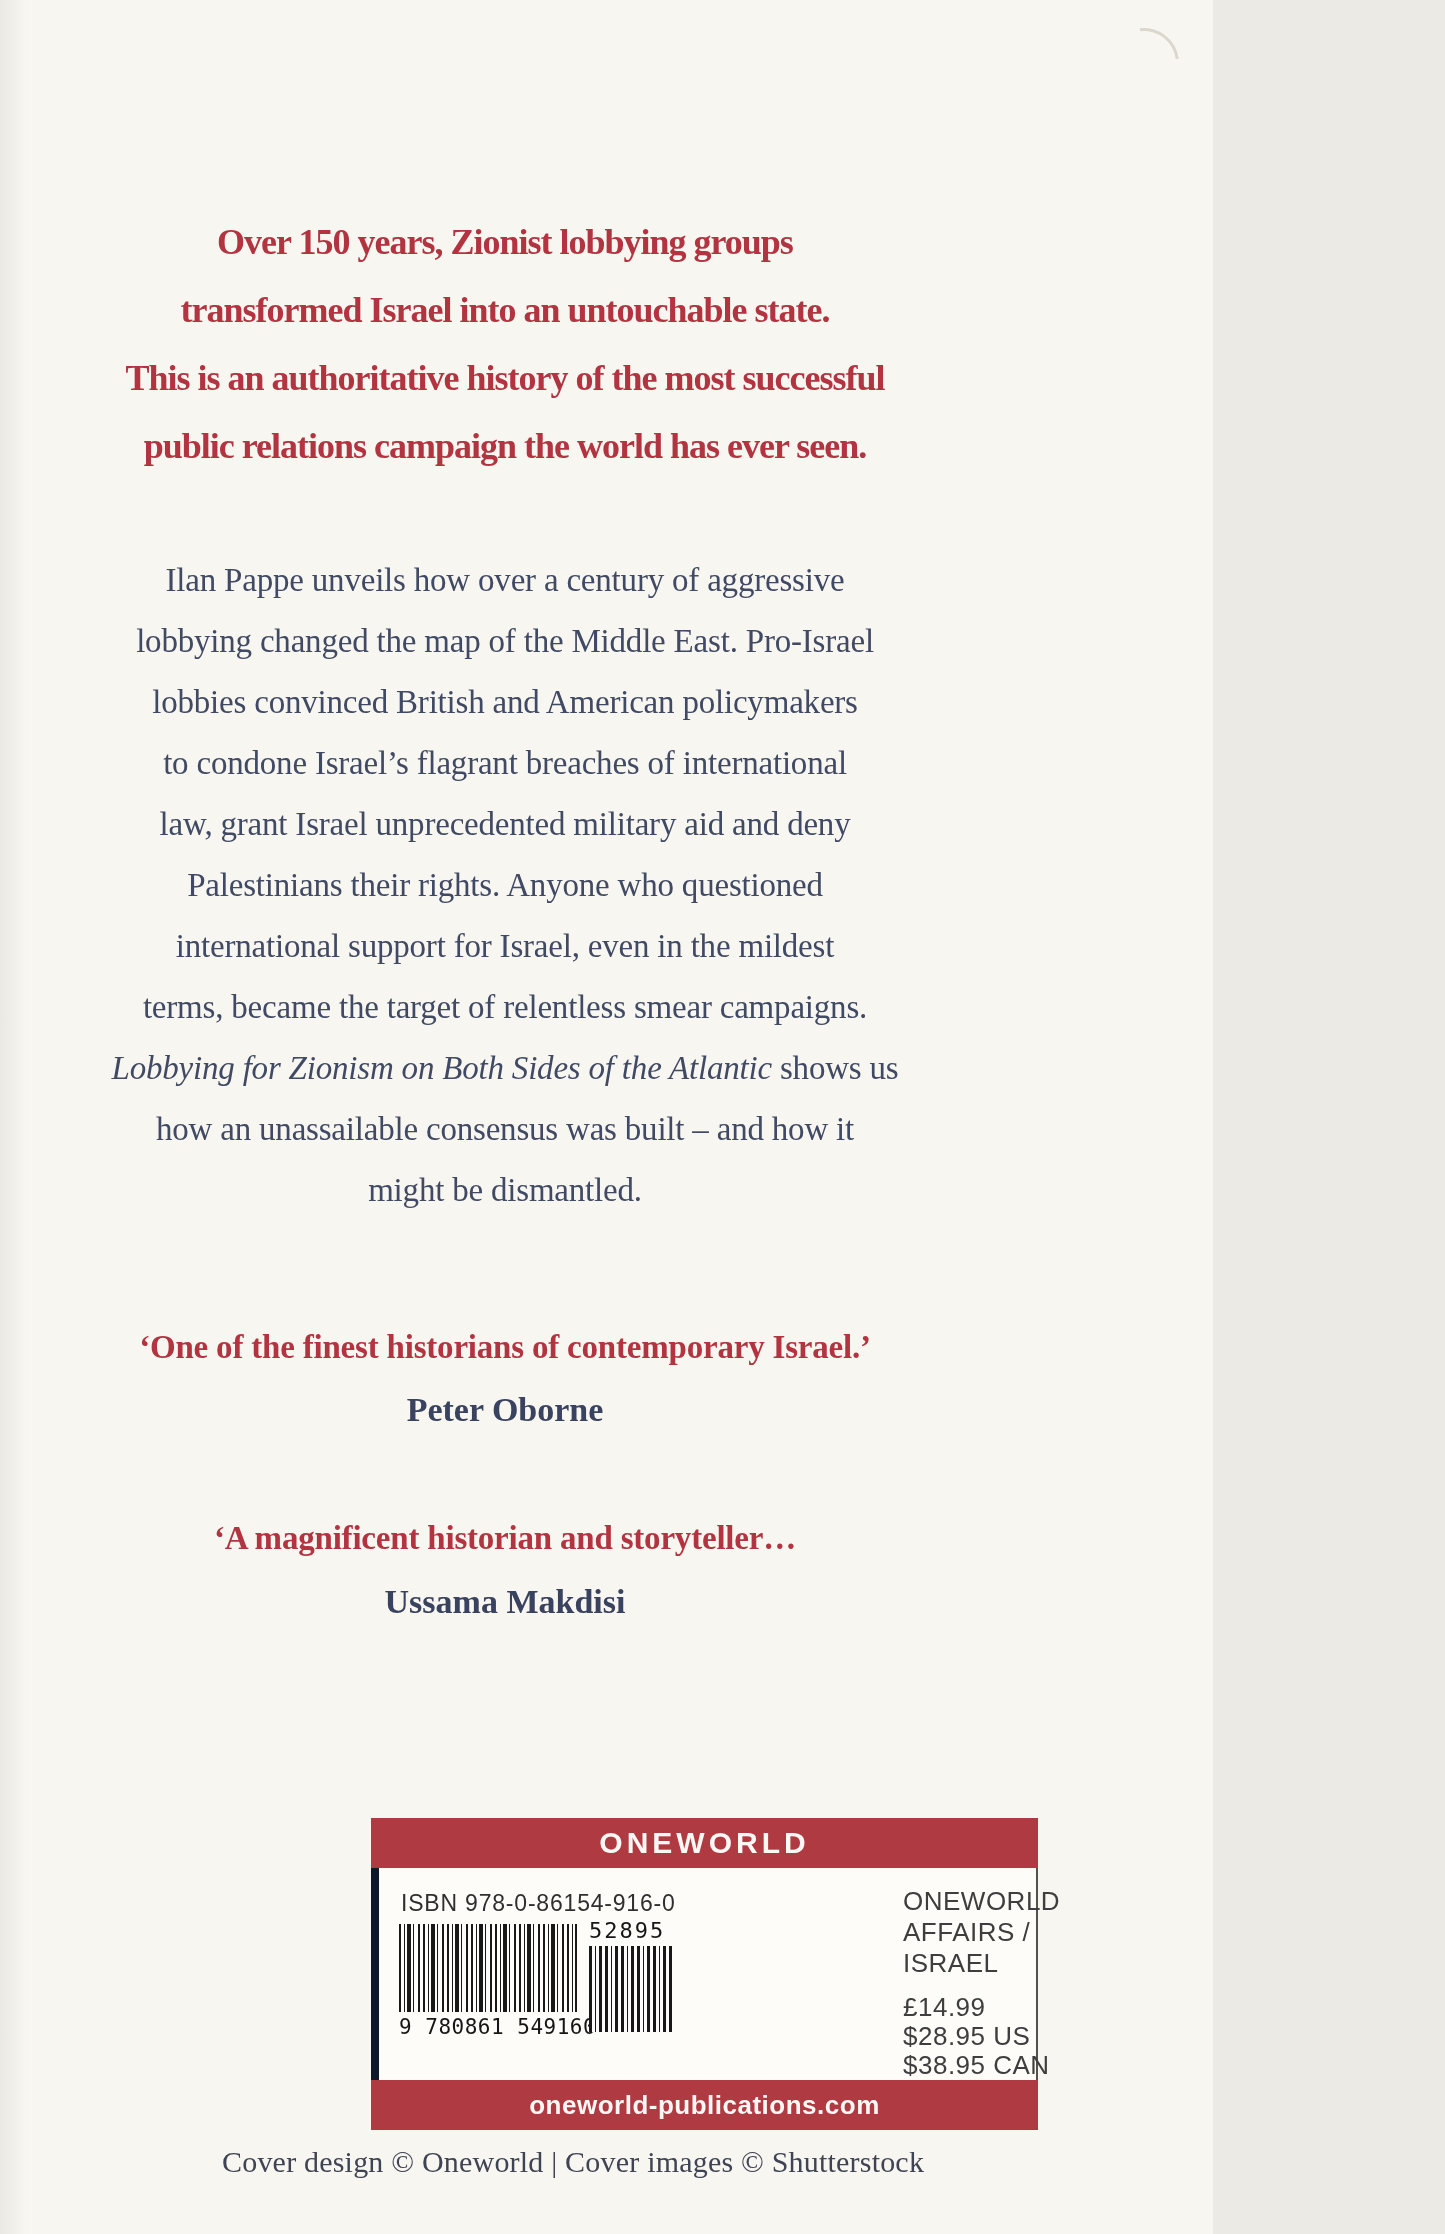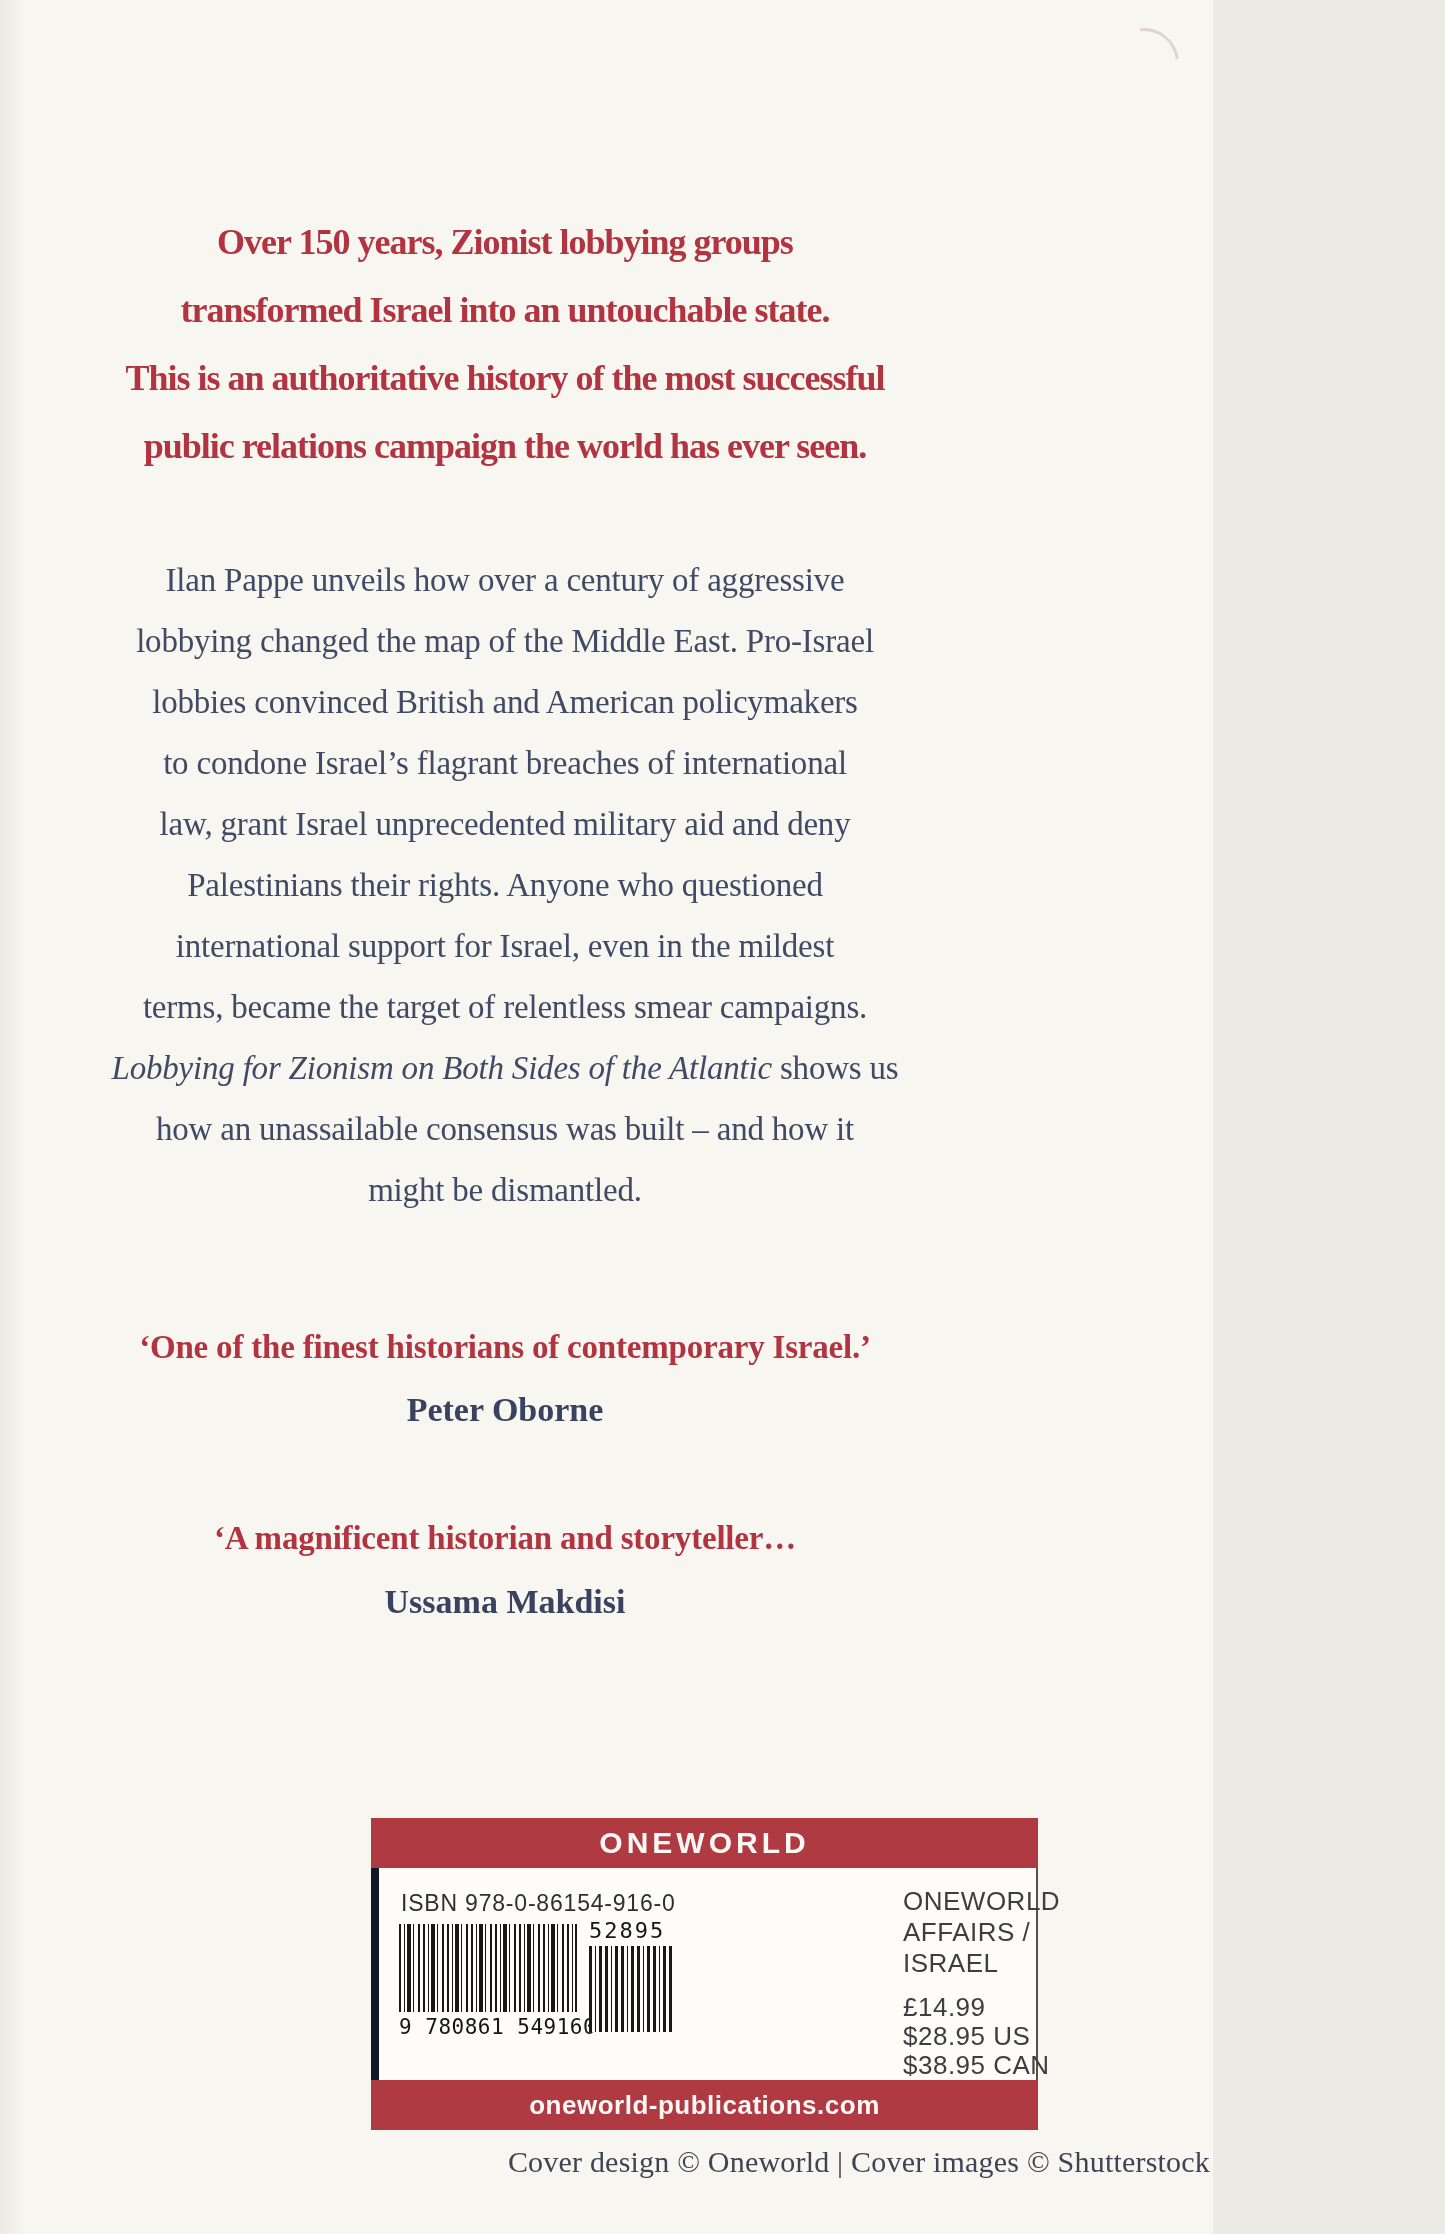--- a/index.html
+++ b/index.html
@@ -107,22 +107,22 @@
       #181818 10px,#181818 13px,#fdfcf9 13px,#fdfcf9 16px);
   }
   .cat{
     position:absolute;left:524px;top:18px;
     font-size:26px;line-height:31px;letter-spacing:0.5px;
     color:#3e3e3e;white-space:nowrap;
   }
   .prices{margin-top:14px;line-height:29px;}
 
   .credit{
-    position:absolute;top:2143px;left:210px;width:1000px;
-    text-align:right;font-size:30px;line-height:38px;
+    position:absolute;top:2143px;left:222px;width:1000px;
+    text-align:left;font-size:30px;line-height:38px;
     color:var(--credit-ink,#3f4454);letter-spacing:0.2px;
   }
 </style>
 </head>
 <body>
 
 <div class="cover">
 
   <div class="corner-mark"></div>
 

